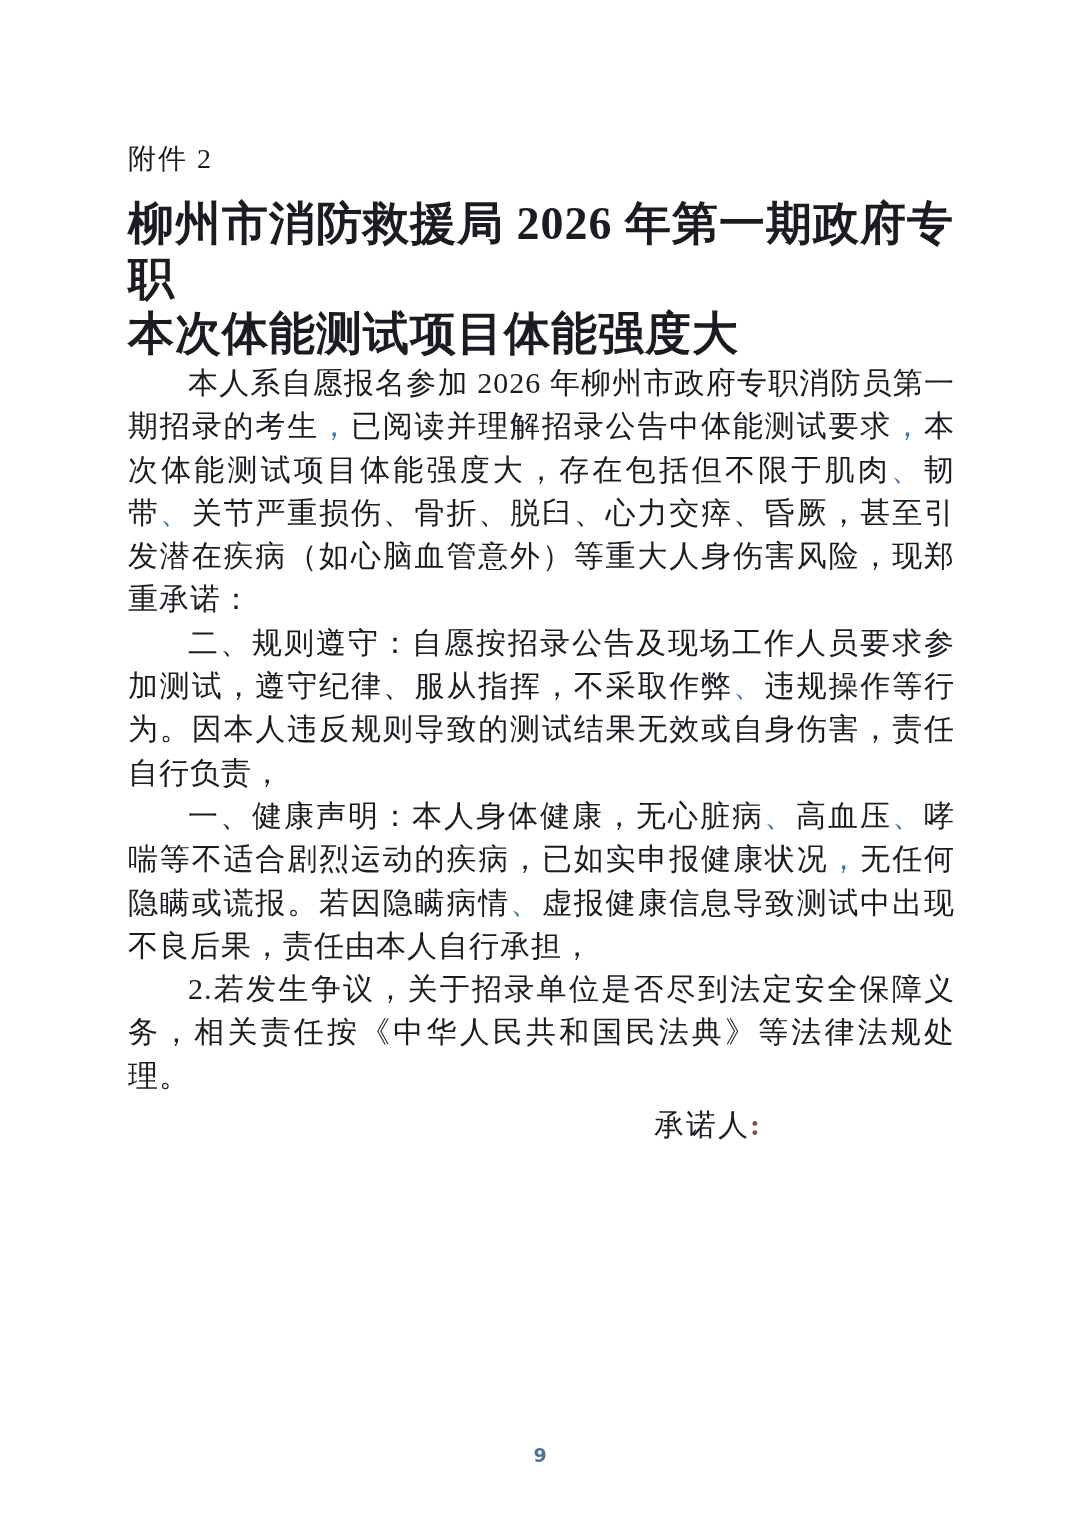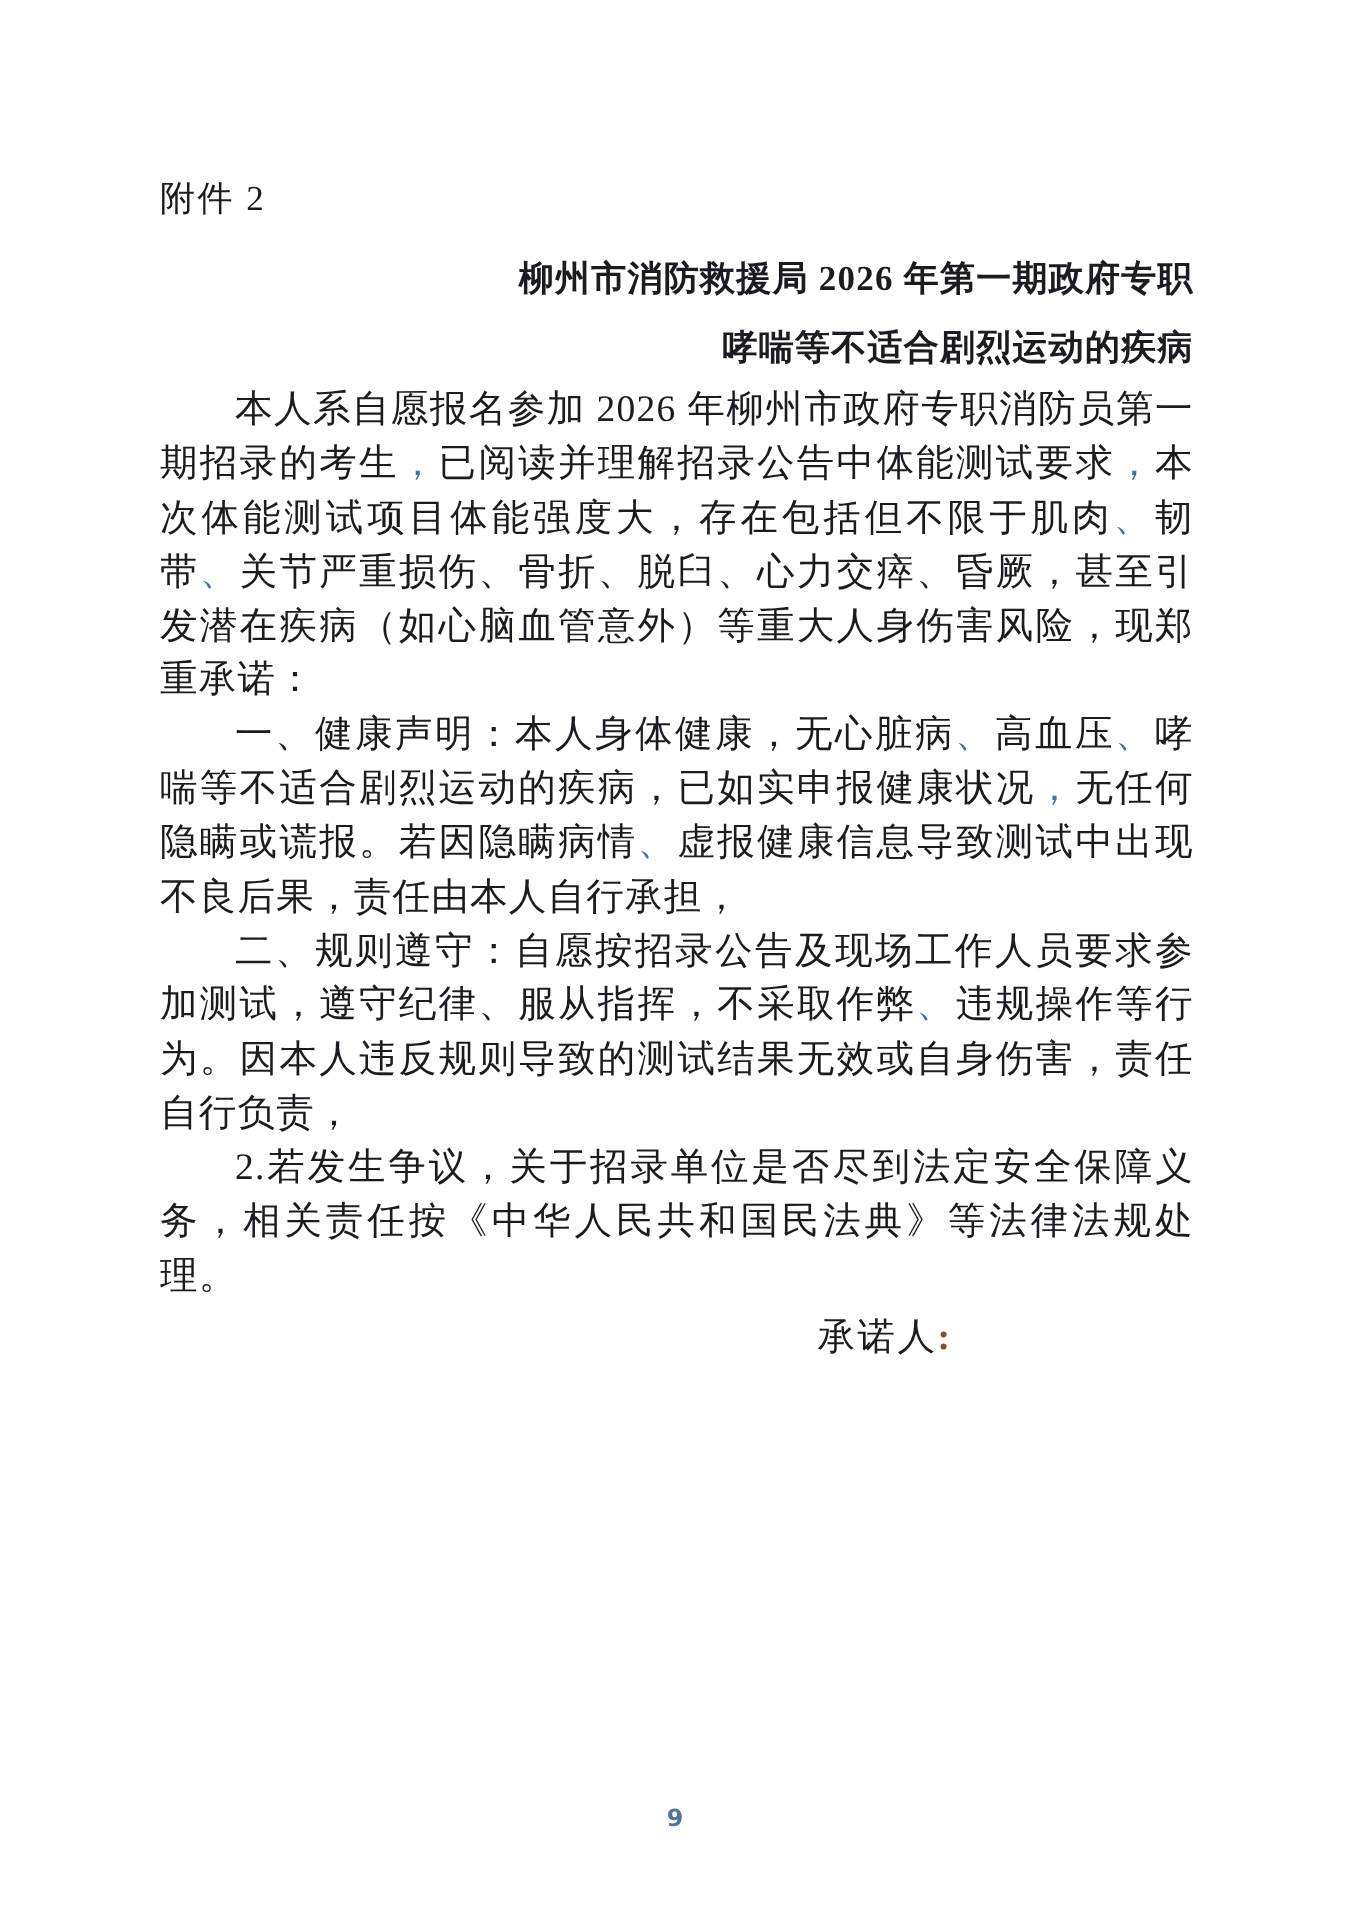--- a/index.html
+++ b/index.html
@@ -25,23 +25,23 @@
     top:0;
     width:827px;
   }
   .attachment{
     margin-top:140px;
     font-size:28px;
     letter-spacing:2px;
   }
   .doc-title{
     margin-top:18px;
-    text-align:right;
+    text-align:left;
     font-weight:bold;
-    font-size:28px;
+    font-size:46px;
     line-height:55px;
     letter-spacing:1px;
   }
   .body-text{
   }
   .para{
     margin:0;
     font-size:30px;
     line-height:43.3px;
     letter-spacing:1px;
@@ -73,27 +73,27 @@
 </head>
 <body>
 
 <div class="page">
   <div class="content">
 
     <div class="attachment">附件 2</div>
 
     <div class="doc-title">
       <div>柳州市消防救援局 2026 年第一期政府专职</div>
-      <div>哮喘等不适合剧烈运动的疾病</div>
+      <div>本次体能测试项目体能强度大</div>
     </div>
 
     <div class="body-text">
         <p class="para"><span>本人系自愿报名参加 2026 年柳州市政府专职消防员第一期招录的考生</span><span style="color: var(--blue-punct);">，</span><span>已阅读并理解招录公告中体能测试要求</span><span style="color: var(--blue-punct);">，</span><span>本次体能测试项目体能强度大，存在包括但不限于肌肉</span><span style="color: var(--blue-punct);">、</span><span>韧带</span><span style="color: var(--blue-punct);">、</span><span>关节严重损伤、骨折、脱臼、心力交瘁、昏厥，甚至引发潜在疾病（如心脑血管意外）等重大人身伤害风险，现郑重承诺：</span></p>
+        <p class="para"><span>二、规则遵守：自愿按招录公告及现场工作人员要求参加测试，遵守纪律、服从指挥，不采取作弊</span><span style="color: var(--blue-punct);">、</span><span>违规操作等行为。因本人违反规则导致的测试结果无效或自身伤害，责任自行负责，</span></p>
         <p class="para"><span>一、健康声明：本人身体健康，无心脏病</span><span style="color: var(--blue-punct);">、</span><span>高血压</span><span style="color: var(--blue-punct);">、</span><span>哮喘等不适合剧烈运动的疾病，已如实申报健康状况</span><span style="color: var(--blue-punct);">，</span><span>无任何隐瞒或谎报。若因隐瞒病情</span><span style="color: var(--blue-punct);">、</span><span>虚报健康信息导致测试中出现不良后果，责任由本人自行承担，</span></p>
-        <p class="para"><span>二、规则遵守：自愿按招录公告及现场工作人员要求参加测试，遵守纪律、服从指挥，不采取作弊</span><span style="color: var(--blue-punct);">、</span><span>违规操作等行为。因本人违反规则导致的测试结果无效或自身伤害，责任自行负责，</span></p>
         <p class="para"><span>2.若发生争议，关于招录单位是否尽到法定安全保障义务，相关责任按《中华人民共和国民法典》等法律法规处理。</span></p>
       </div>
 
     <div class="signature">
       <div class="signer-line"><span>承诺人</span><span class="colon-brown">:</span></div>
 
     </div>
 
   </div>
 

